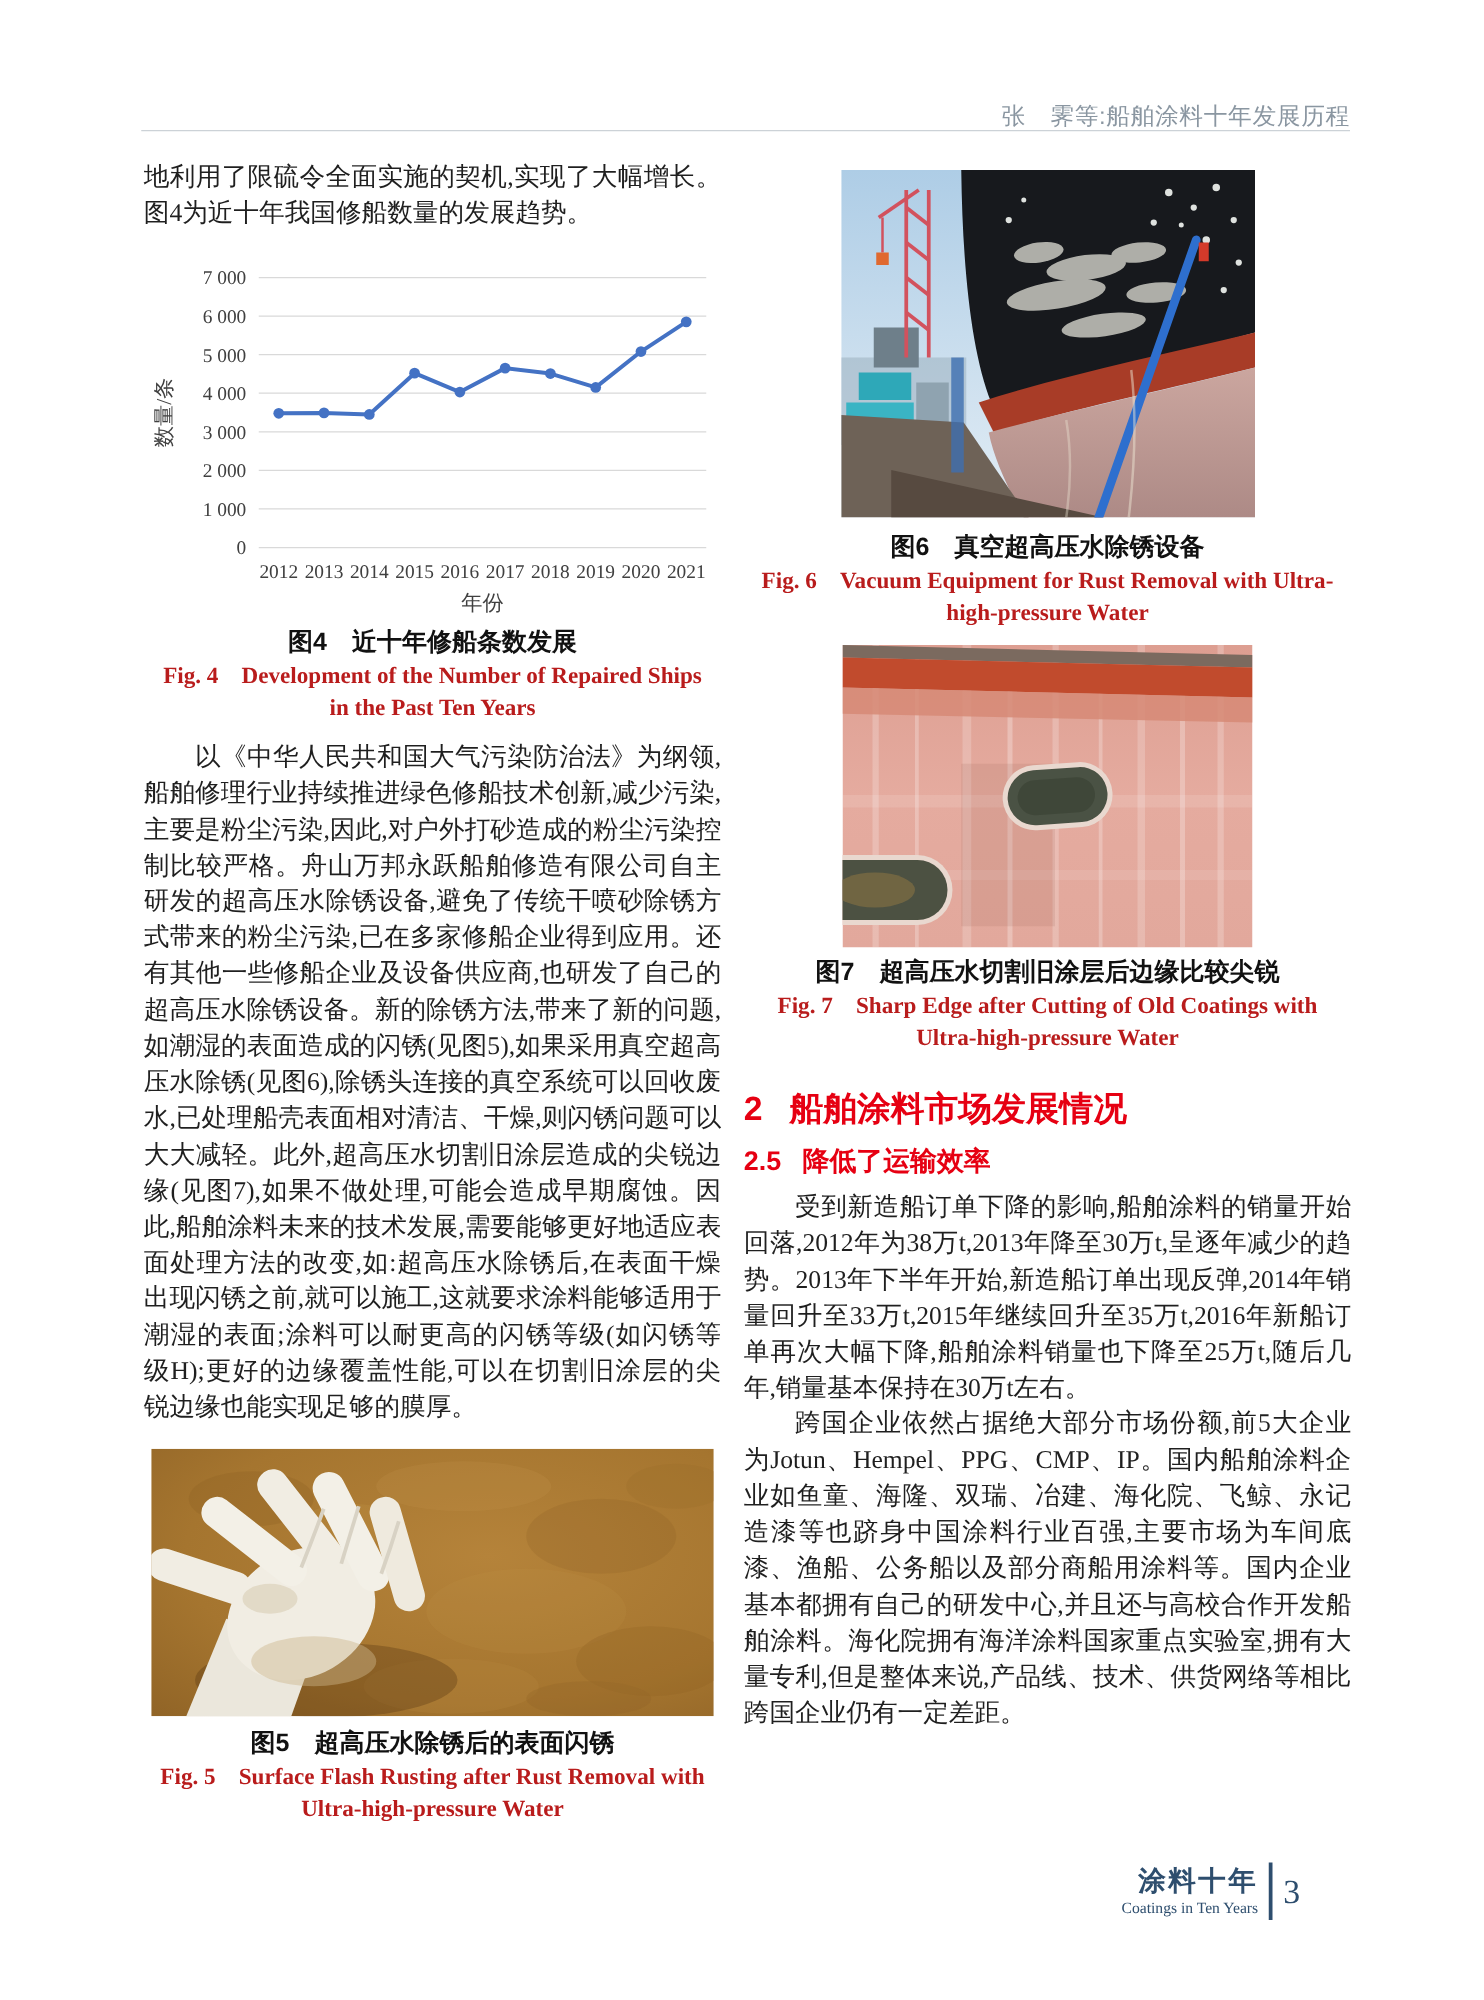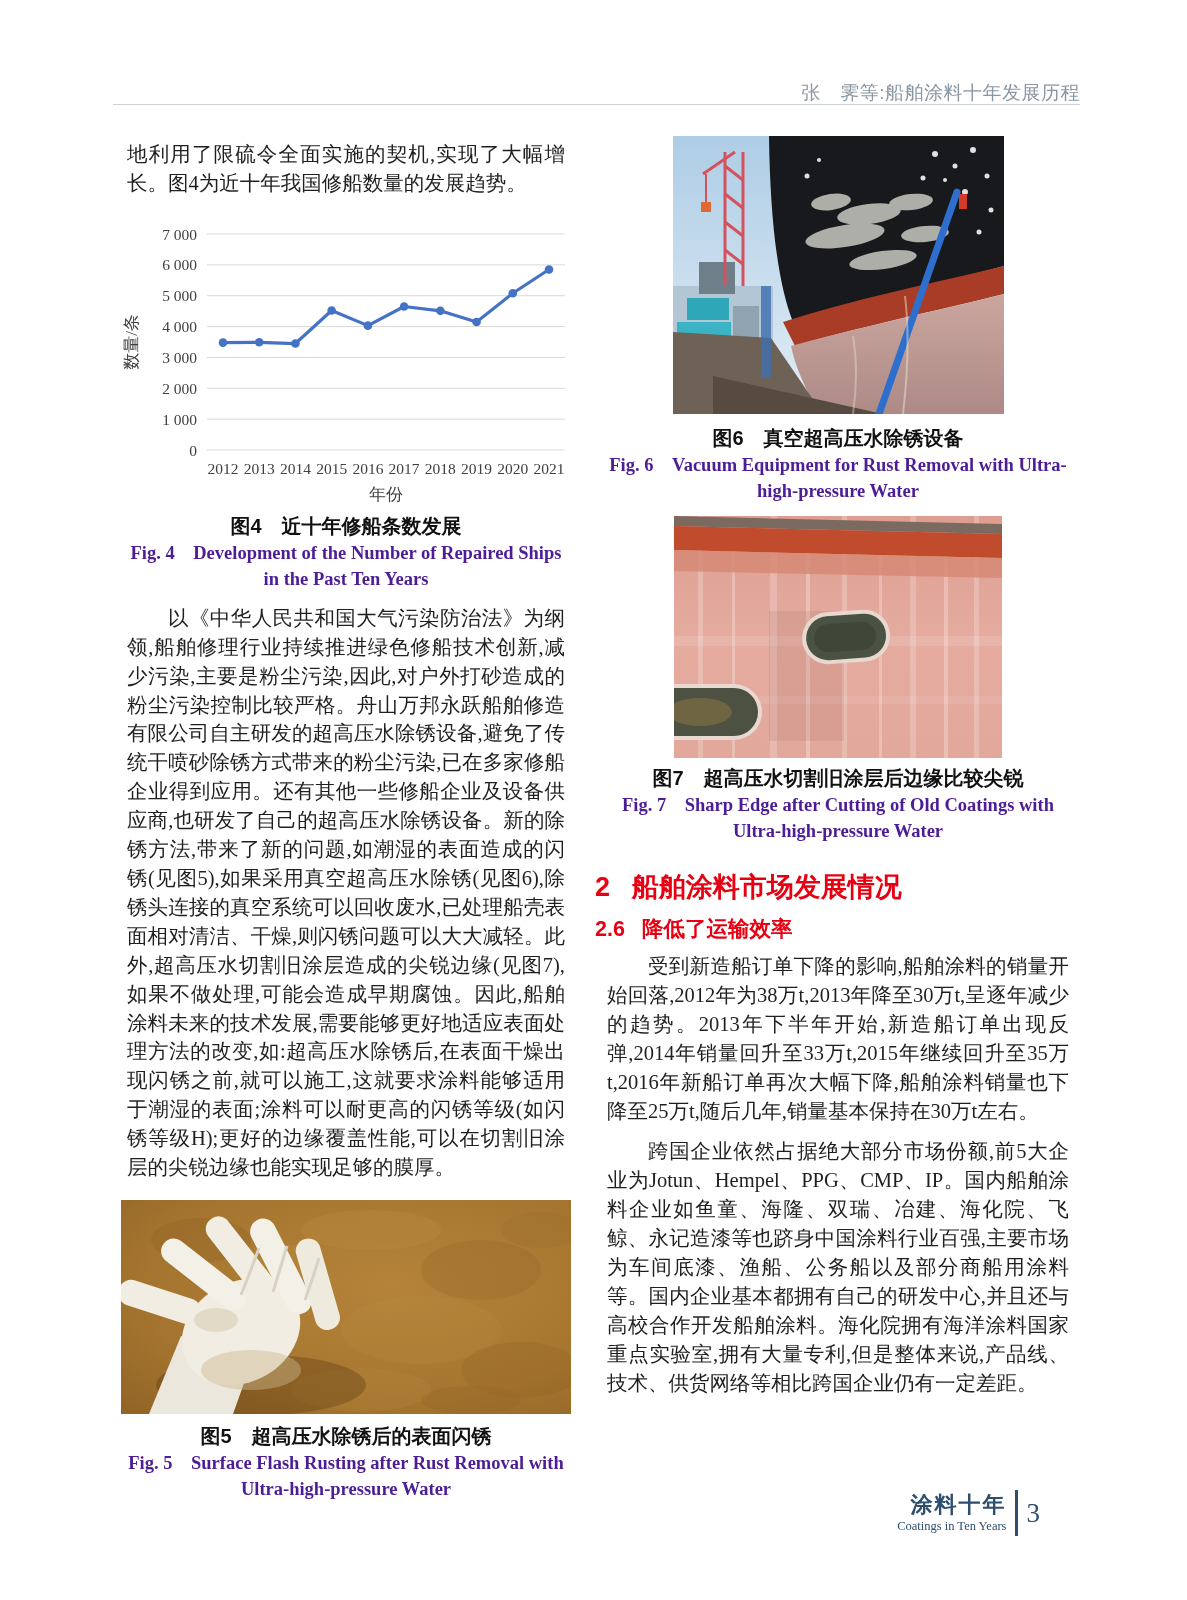--- a/index.html
+++ b/index.html
@@ -20,37 +20,37 @@
   }
   .header-rule{
     position:absolute;top:104px;left:113px;right:107px;
     border-top:1.5px solid #ccd2d7;height:0;
   }
   
   .col{position:absolute;top:128px;}
   .col-left{left:115px;width:462px;}
   .col-right{left:595px;width:486px;}
   p.body{
-    margin:12px;font-size:20.5px;line-height:28.9px;
+    margin:0;font-size:20.5px;line-height:28.9px;
     text-align:justify;
   }
   p.body.indent{text-indent:2em;}
   
   figure{margin:0;padding:0;}
   .fig-center{text-align:center;}
   .cap{margin:12px;text-align:center;font-weight:bold;}
   .cap-zh{
     font-size:20px;line-height:28px;
     font-family:"Liberation Sans","DejaVu Sans",sans-serif;
     color:#111;
   }
   .cap-en{
     font-size:18.5px;line-height:26px;
     font-family:"Liberation Serif","DejaVu Serif",serif;
-    color:#4c1d95;
+    color:#b91c1c;
   }
   .cap-gap{display:inline-block;width:1em;}
   
   .sec-h2{
     margin:26px 0 0 0;
     font-family:"Liberation Sans","DejaVu Sans",sans-serif;
     font-weight:bold;font-size:27px;line-height:34px;color:#e60012;
   }
   .sec-h2 .sec-num{margin-right:.8em;}
   .sec-h3{
@@ -320,21 +320,21 @@
           <ellipse cx="26" cy="196" rx="32" ry="14" fill="#887342" opacity=".6"></ellipse>
         </g>
       </svg>
       <figcaption class="cap mt6">
         <div class="cap-zh"><span>图7</span><span class="cap-gap"></span><span>超高压水切割旧涂层后边缘比较尖锐</span></div>
         <div class="cap-en"><span>Fig. 7</span><span class="cap-gap"></span><span>Sharp Edge after Cutting of Old Coatings with Ultra-high-pressure Water</span></div>
       </figcaption>
     </figure>
 
     <h2 class="sec-h2"><span class="sec-num">2</span><span>船舶涂料市场发展情况</span></h2>
-    <h3 class="sec-h3"><span class="sec-num">2.6</span><span>降低了运输效率</span></h3>
+    <h3 class="sec-h3"><span class="sec-num">2.5</span><span>降低了运输效率</span></h3>
 
     <p class="body indent">受到新造船订单下降的影响,船舶涂料的销量开始回落,2012年为38万t,2013年降至30万t,呈逐年减少的趋势。2013年下半年开始,新造船订单出现反弹,2014年销量回升至33万t,2015年继续回升至35万t,2016年新船订单再次大幅下降,船舶涂料销量也下降至25万t,随后几年,销量基本保持在30万t左右。</p>
     <p class="body indent">跨国企业依然占据绝大部分市场份额,前5大企业为Jotun、Hempel、PPG、CMP、IP。国内船舶涂料企业如鱼童、海隆、双瑞、冶建、海化院、飞鲸、永记造漆等也跻身中国涂料行业百强,主要市场为车间底漆、渔船、公务船以及部分商船用涂料等。国内企业基本都拥有自己的研发中心,并且还与高校合作开发船舶涂料。海化院拥有海洋涂料国家重点实验室,拥有大量专利,但是整体来说,产品线、技术、供货网络等相比跨国企业仍有一定差距。</p>
   </div>
 
   <div class="footer">
     <div class="footer-text">
       <div class="footer-zh">涂料十年</div>
       <div class="footer-en">Coatings in Ten Years</div>
     </div>

